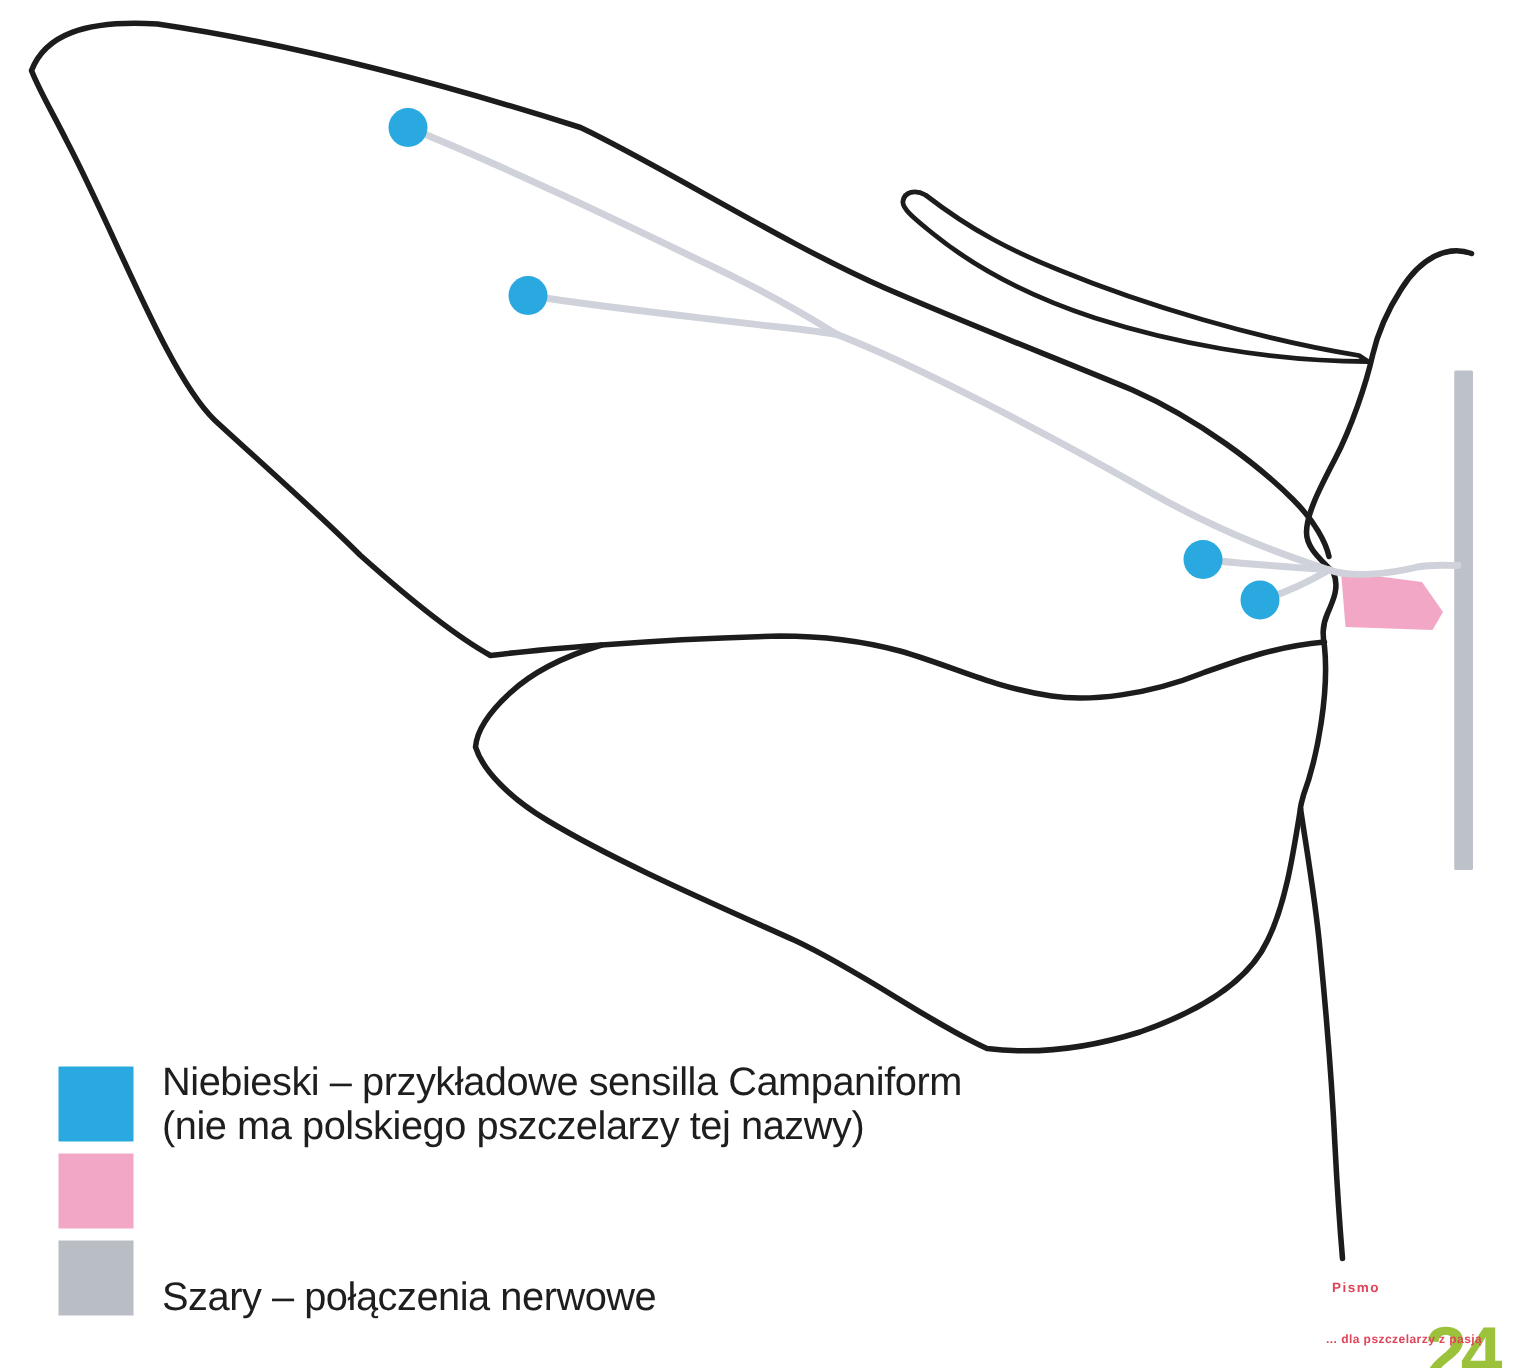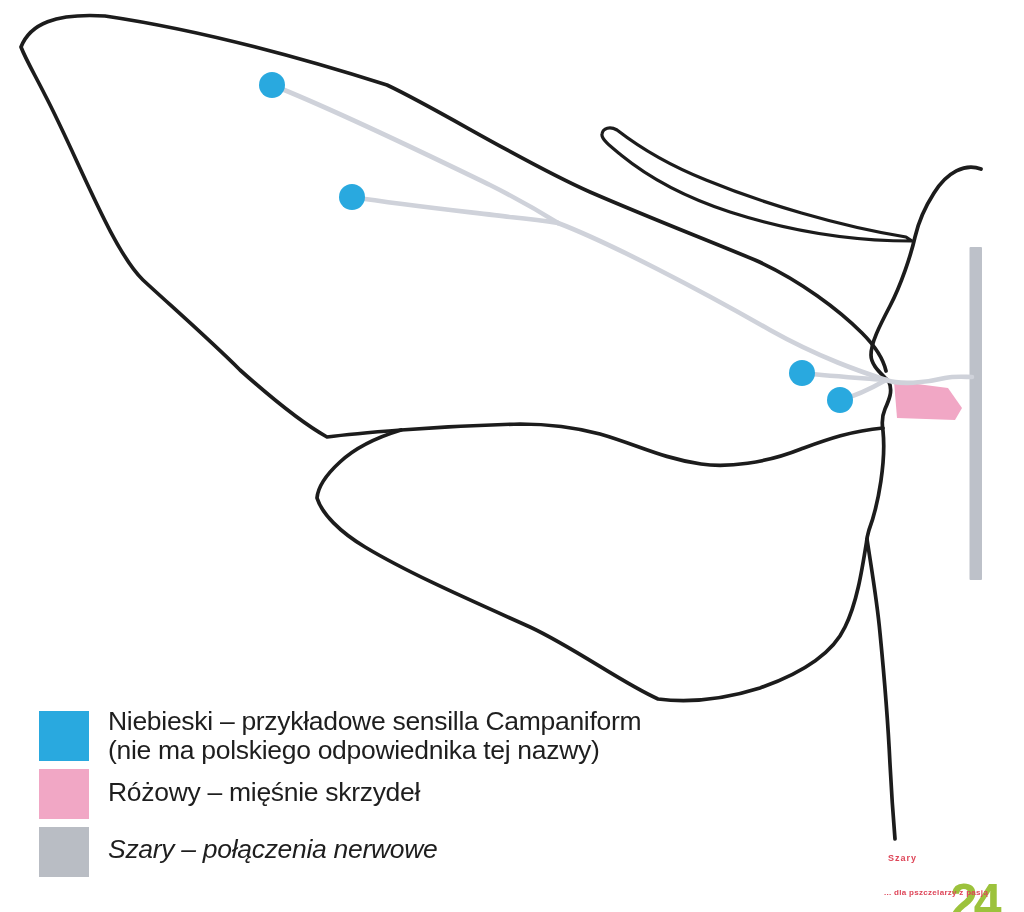--- a/index.html
+++ b/index.html
@@ -16,21 +16,21 @@
   .dot{fill:var(--blue);}
   
   .legend-row{position:absolute;left:39px;display:flex;align-items:flex-start;}
   .swatch{width:50px;height:50px;flex:0 0 auto;}
   .legend-text{
     margin-left:19px;color:#1e1e1e;font-size:26.5px;line-height:29px;
     letter-spacing:-0.3px;white-space:nowrap;
   }
   .row1{top:711px;} .row1 .legend-text{margin-top:-4px;}
   .row2{top:769px;} .row2 .legend-text{margin-top:9px;}
-  .row3{top:827px;} .row3 .legend-text{margin-top:8px;font-style:italic;}
+  .row3{top:827px;} .row3 .legend-text{margin-top:23px;}
   
   .logo{position:absolute;left:855px;top:840px;width:169px;height:72px;}
   .logo span{position:absolute;white-space:nowrap;}
   .logo .pismo{left:33px;top:13px;font-size:9px;font-weight:bold;color:var(--logo-red);letter-spacing:1px;}
   .logo .name{left:6px;top:19px;font-size:32px;font-weight:bold;color:var(--logo-red);letter-spacing:-1.5px;}
   .logo .number{left:95px;top:4px;font-size:50px;font-weight:bold;color:var(--logo-green);letter-spacing:-4px;z-index:0;margin-top:29px;}
   .logo .name{z-index:1;}
   .logo .tld{left:140px;top:40px;font-size:15px;font-weight:bold;color:var(--logo-green);margin-top:40px;}
   .logo .tagline{left:29px;top:48px;font-size:8px;font-weight:bold;color:var(--logo-red);letter-spacing:0.3px;text-align:center;}
 </style>
@@ -118,36 +118,33 @@
         <circle cx="352" cy="197" r="13" class="dot"></circle>
         <circle cx="802" cy="373" r="13" class="dot"></circle>
         <circle cx="840" cy="400" r="13" class="dot"></circle>
       </g>
   </svg>
 
   <div class="legend-row row1">
     <div class="swatch" style="background: rgb(41, 169, 223);"></div>
     <div class="legend-text">
       <div>Niebieski – przykładowe sensilla Campaniform</div>
-      <div>(nie ma polskiego odpowiednika tej nazwy)</div>
+      <div>(nie ma polskiego pszczelarzy tej nazwy)</div>
     </div>
   </div>
   <div class="legend-row row2">
     <div class="swatch" style="background: rgb(241, 167, 197);"></div>
-    <div class="legend-text">
-      <div>Różowy – mięśnie skrzydeł</div>
-    </div>
   </div>
   <div class="legend-row row3">
     <div class="swatch" style="background: rgb(185, 189, 196);"></div>
     <div class="legend-text">
       <div>Szary – połączenia nerwowe</div>
     </div>
   </div>
 
   <div class="logo">
-    <span class="pismo">Szary</span>
+    <span class="pismo">Pismo</span>
     <span class="number">24</span>
     <span class="tld">.pl</span>
     <span class="tagline">... dla pszczelarzy z pasją</span>
   </div>
 
 </div>
 
 </body></html>

